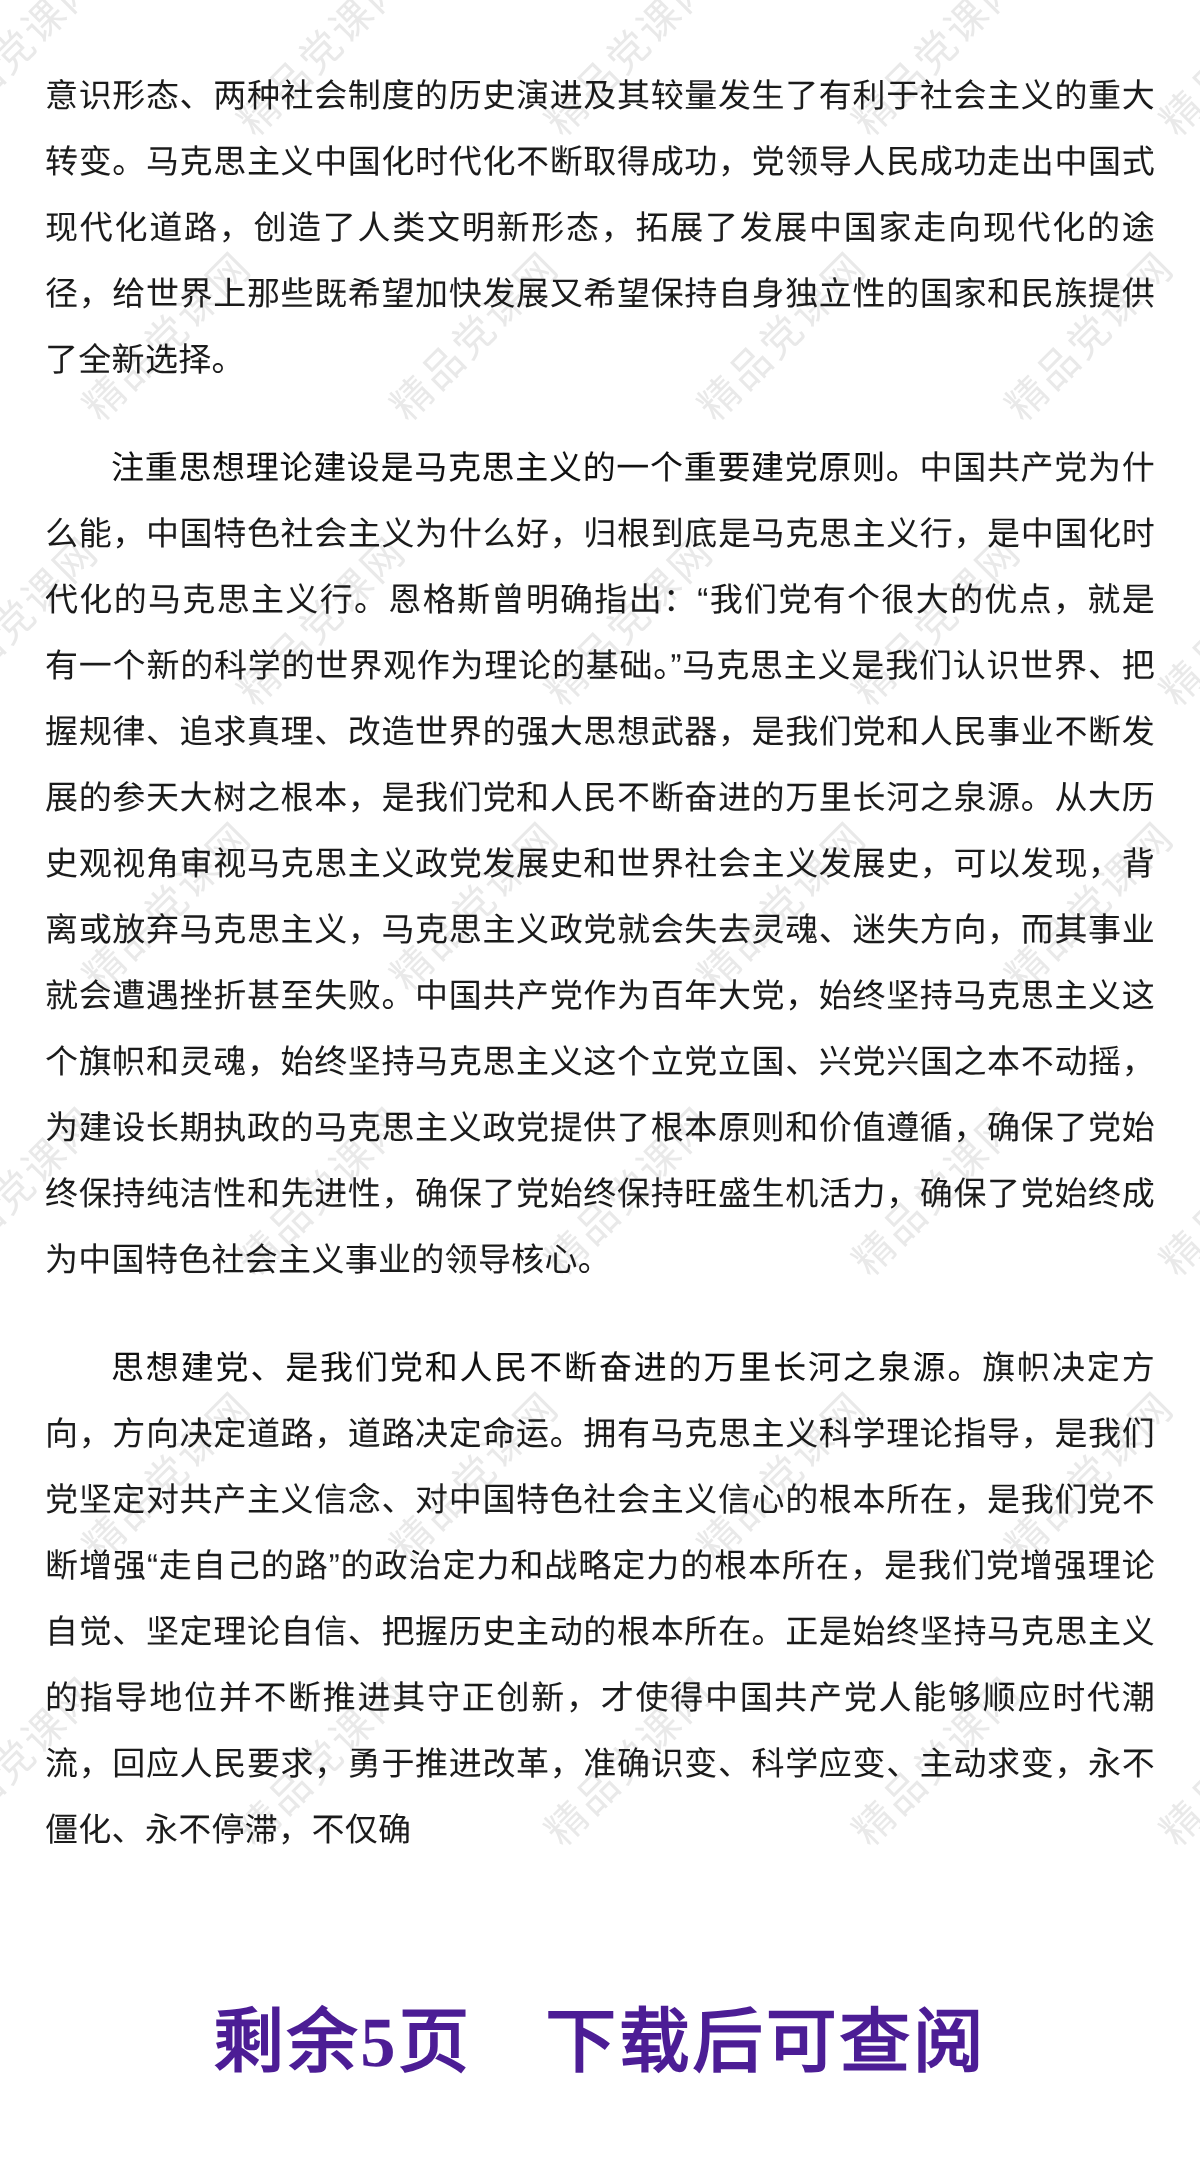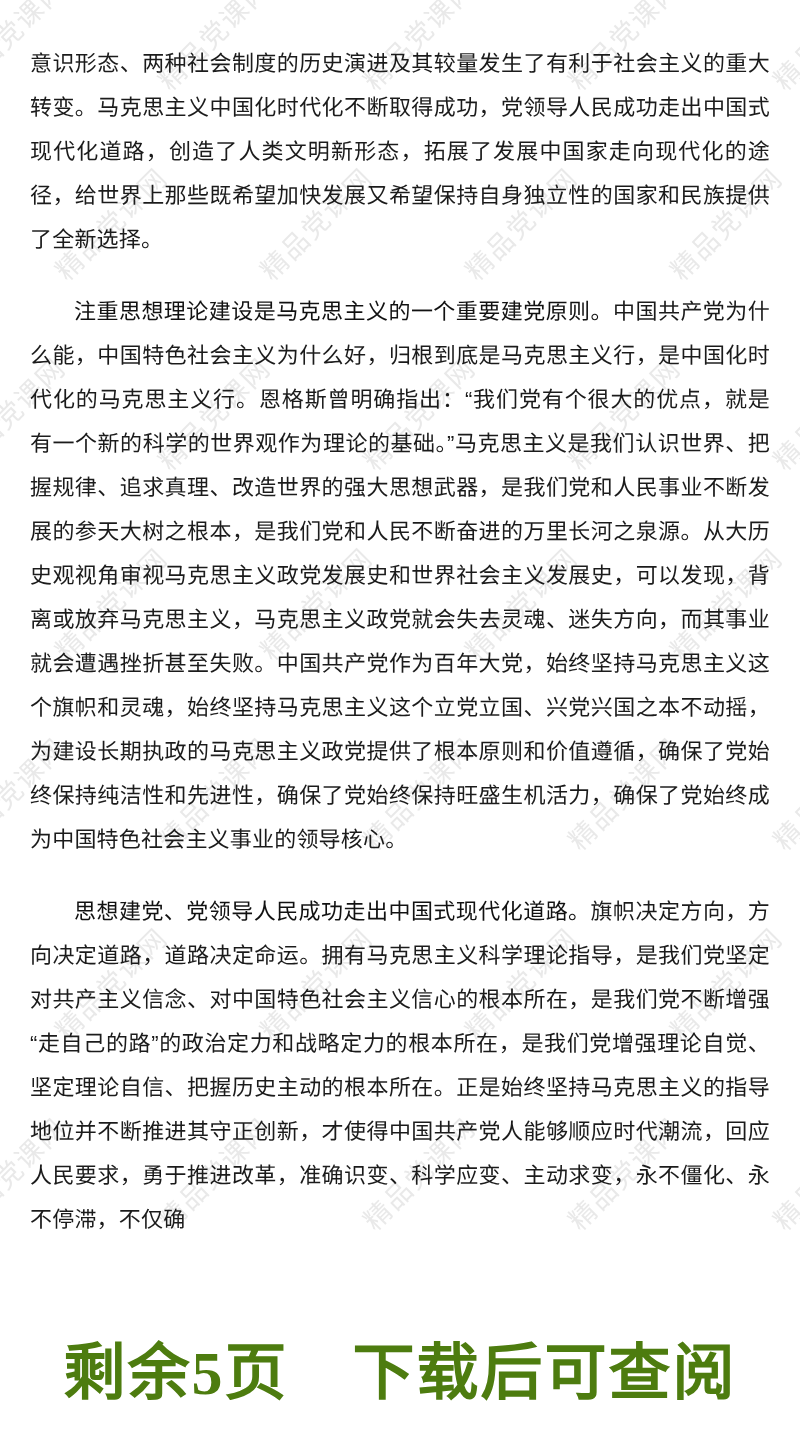--- a/index.html
+++ b/index.html
@@ -84,23 +84,23 @@
     left: 0;
     top: 1322px;
     width: 800px;
     text-align: center;
     z-index: 3;
   }
 
   .footer-text {
     display: inline-block;
     font-family: "Liberation Serif", "DejaVu Serif", serif;
-    font-size: 62px;
+    font-size: 47px;
     font-weight: 700;
-    color: #4d7c0f;
+    color: #4c1d95;
     letter-spacing: 2px;
     white-space: pre;
   }
 </style>
 </head>
 <body>
 
 <div id="page">
 
   <div id="watermark-layer">
@@ -142,21 +142,21 @@
 
     <p class="para first">
       <span>意识形态、两种社会制度的历史演进及其较量发生了有利于社会主义的重大转变。马克思主义中国化时代化不断取得成功，党领导人民成功走出中国式现代化道路，创造了人类文明新形态，拓展了发展中国家走向现代化的途径，给世界上那些既希望加快发展又希望保持自身独立性的国家和民族提供了全新选择。</span>
     </p>
 
     <p class="para indented">
       <span class="lead">注重思想理论建设是马克思主义的一个重要建党原则。</span><span>中国共产党为什么能，中国特色社会主义为什么好，归根到底是马克思主义行，是中国化时代化的马克思主义行。恩格斯曾明确指出：“我们党有个很大的优点，就是有一个新的科学的世界观作为理论的基础。”马克思主义是我们认识世界、把握规律、追求真理、改造世界的强大思想武器，是我们党和人民事业不断发展的参天大树之根本，是我们党和人民不断奋进的万里长河之泉源。从大历史观视角审视马克思主义政党发展史和世界社会主义发展史，可以发现，背离或放弃马克思主义，马克思主义政党就会失去灵魂、迷失方向，而其事业就会遭遇挫折甚至失败。中国共产党作为百年大党，始终坚持马克思主义这个旗帜和灵魂，始终坚持马克思主义这个立党立国、兴党兴国之本不动摇，为建设长期执政的马克思主义政党提供了根本原则和价值遵循，确保了党始终保持纯洁性和先进性，确保了党始终保持旺盛生机活力，确保了党始终成为中国特色社会主义事业的领导核心。</span>
     </p>
 
     <p class="para indented">
-      <span class="lead">思想建党、党领导人民成功走出中国式现代化道路。</span><span>旗帜决定方向，方向决定道路，道路决定命运。拥有马克思主义科学理论指导，是我们党坚定对共产主义信念、对中国特色社会主义信心的根本所在，是我们党不断增强“走自己的路”的政治定力和战略定力的根本所在，是我们党增强理论自觉、坚定理论自信、把握历史主动的根本所在。正是始终坚持马克思主义的指导地位并不断推进其守正创新，才使得中国共产党人能够顺应时代潮流，回应人民要求，勇于推进改革，准确识变、科学应变、主动求变，永不僵化、永不停滞，不仅确</span>
+      <span class="lead">思想建党、是我们党和人民不断奋进的万里长河之泉源。</span><span>旗帜决定方向，方向决定道路，道路决定命运。拥有马克思主义科学理论指导，是我们党坚定对共产主义信念、对中国特色社会主义信心的根本所在，是我们党不断增强“走自己的路”的政治定力和战略定力的根本所在，是我们党增强理论自觉、坚定理论自信、把握历史主动的根本所在。正是始终坚持马克思主义的指导地位并不断推进其守正创新，才使得中国共产党人能够顺应时代潮流，回应人民要求，勇于推进改革，准确识变、科学应变、主动求变，永不僵化、永不停滞，不仅确</span>
     </p>
 
   </div>
 
   <div id="footer-banner">
     <span class="footer-text">剩余5页　下载后可查阅</span>
   </div>
 
 </div>
 

